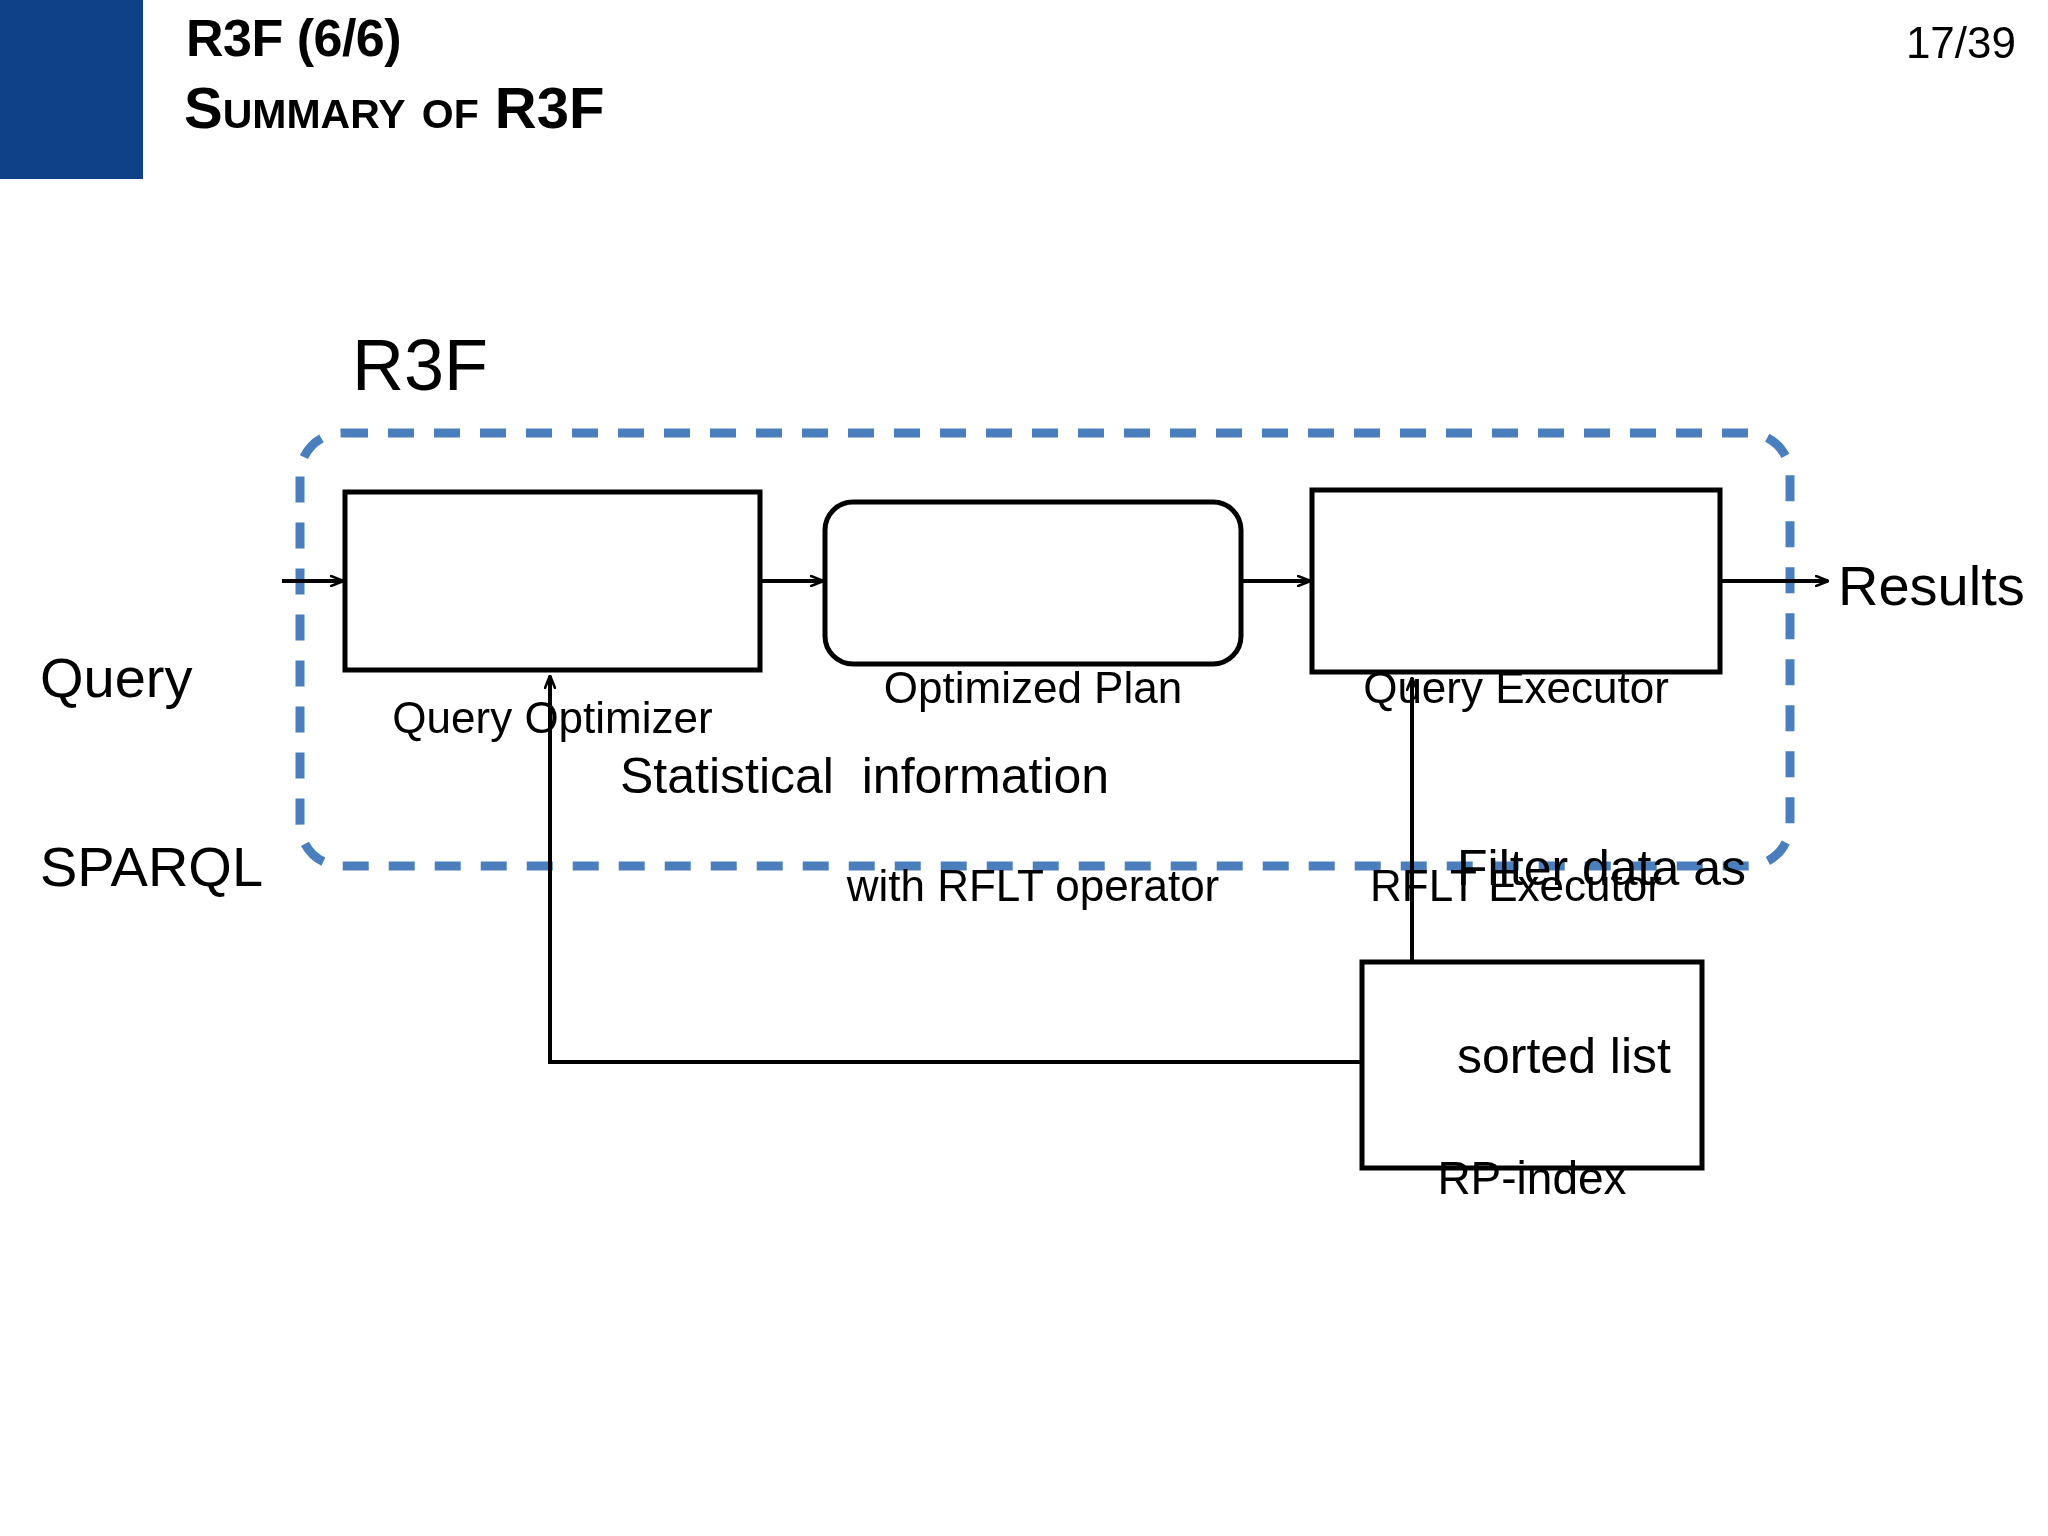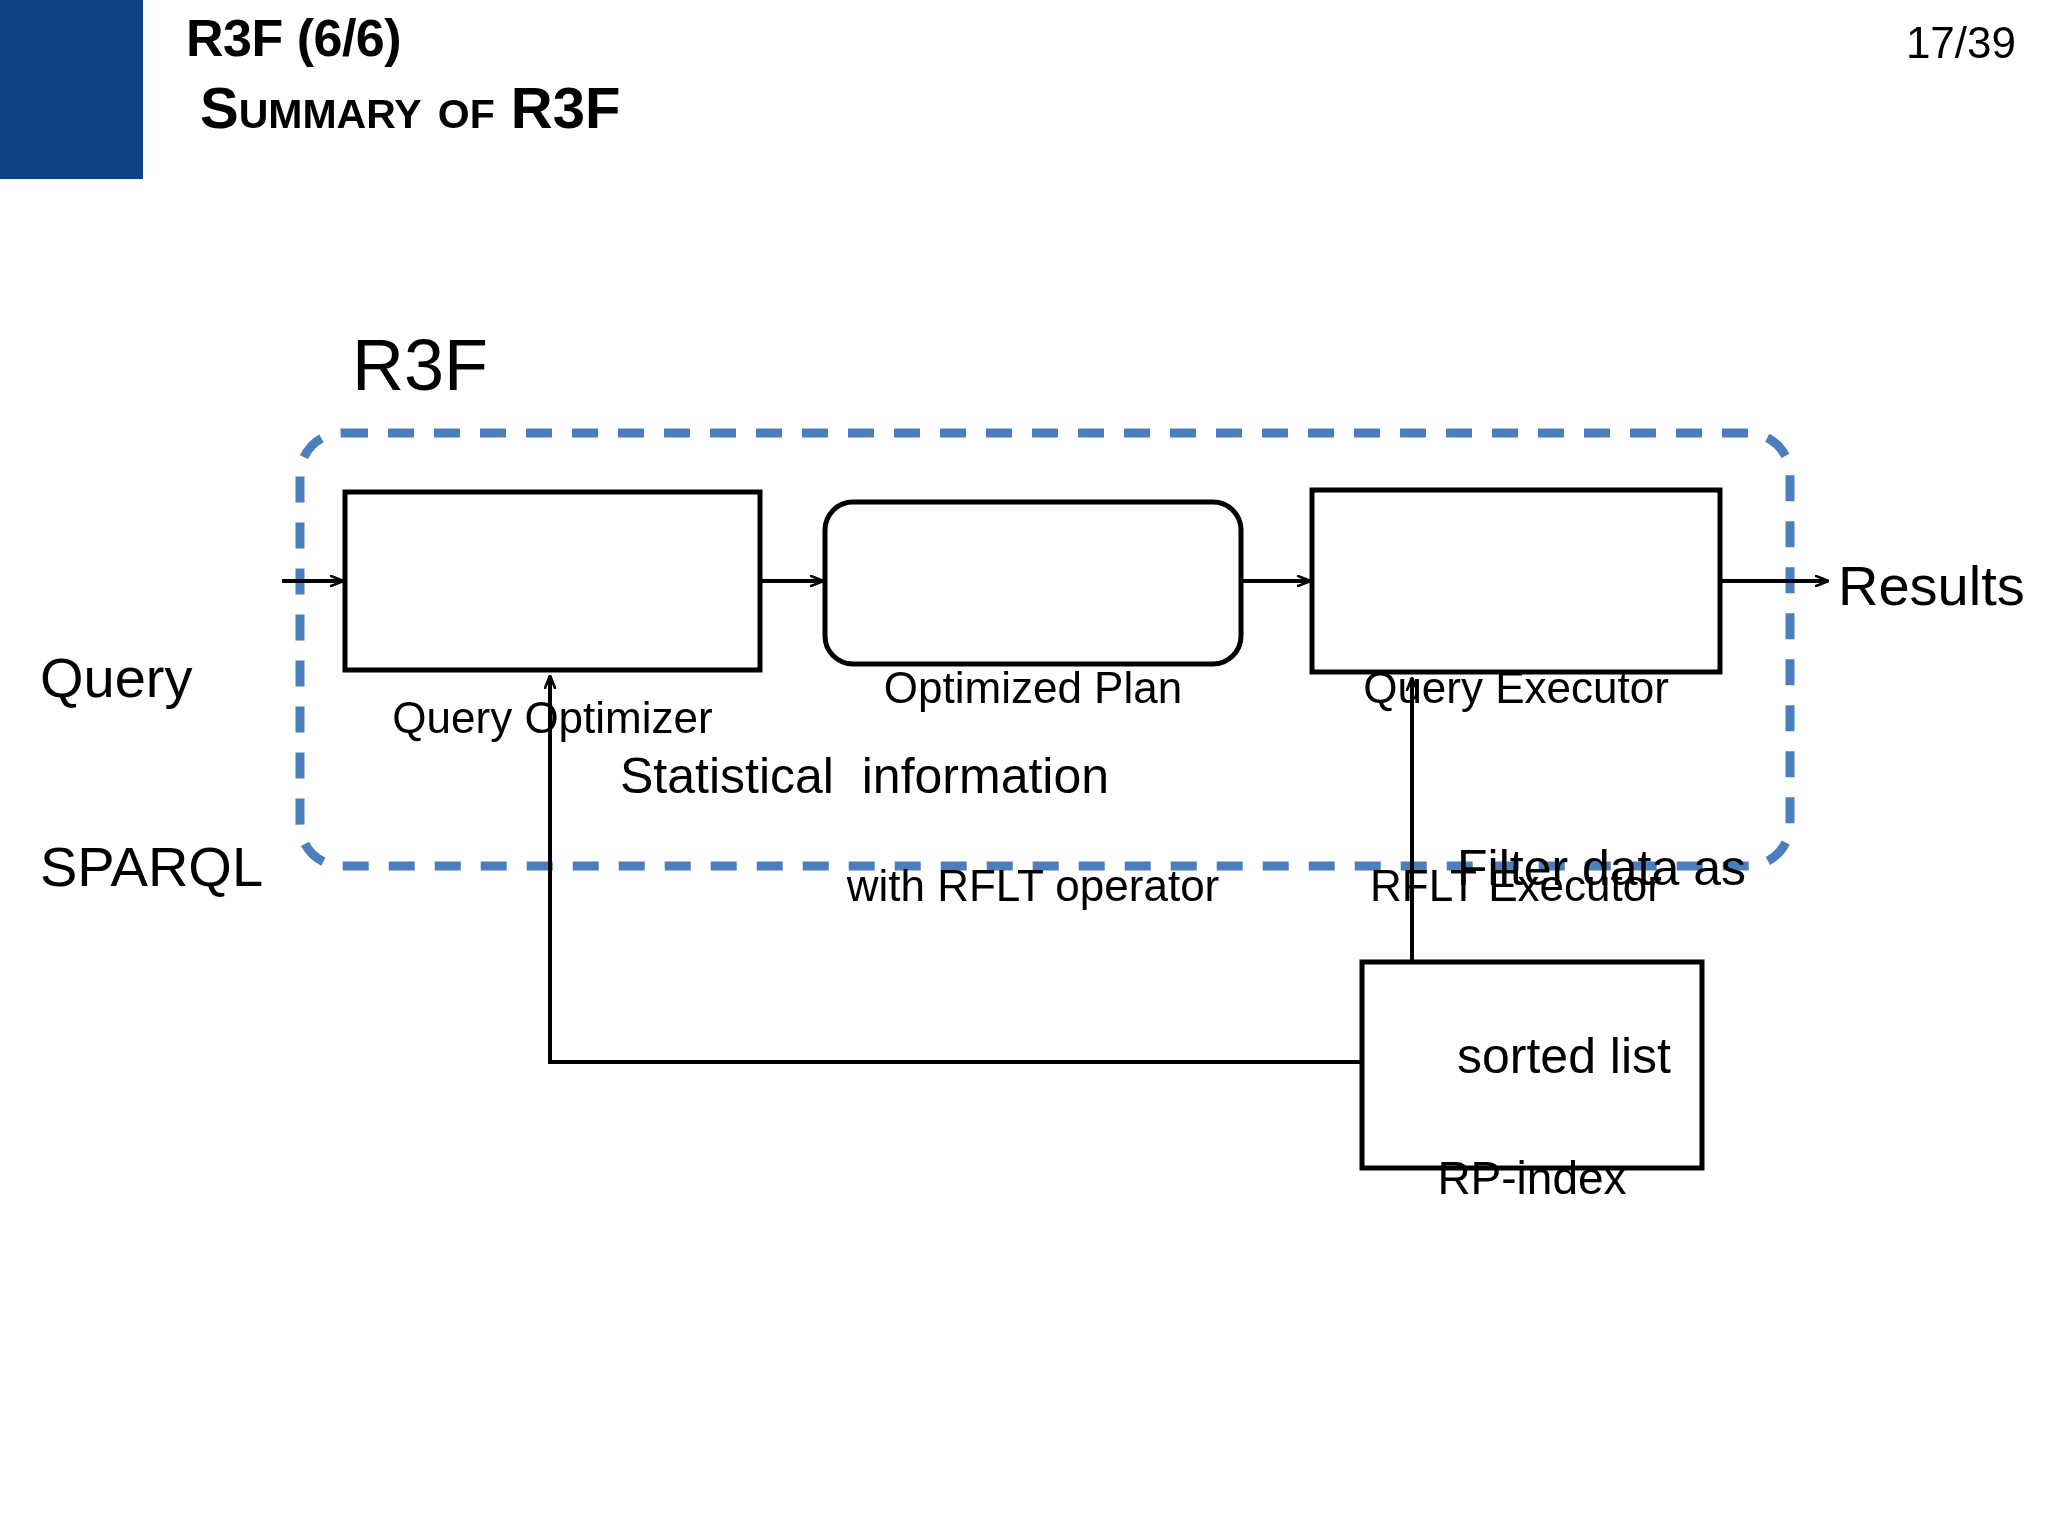--- a/index.html
+++ b/index.html
@@ -35,21 +35,21 @@
     left: 186px;
     top: 10px;
     font-size: 52px;
     font-weight: bold;
     letter-spacing: -0.5px;
     line-height: 1.1;
     white-space: nowrap;
   }
   #header-title {
     position: absolute;
-    left: 200px;
+    left: 184px;
     top: 78px;
     font-size: 58px;
     font-weight: bold;
     font-variant: small-caps;
     letter-spacing: 0px;
     line-height: 1.05;
     white-space: nowrap;
   }
   #page-indicator {
     position: absolute;

